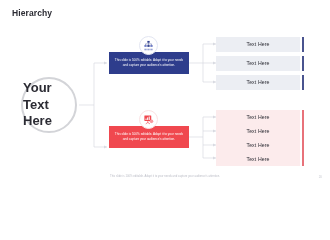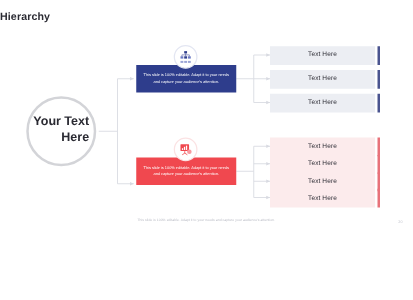--- a/index.html
+++ b/index.html
@@ -17,21 +17,21 @@
   .slide {
     position: relative;
     width: 330px;
     height: 186px;
     background: #ffffff;
   }
 
   
   .slide-title {
     position: absolute;
-    left: 0;
+    left: 12px;
     top: 8px;
     font-size: 8.5px;
     font-weight: bold;
     letter-spacing: 0.1px;
     color: #2b2b33;
   }
 
   
   .hub {
     position: absolute;
@@ -41,24 +41,24 @@
     height: 56px;
     border-radius: 50%;
     border: 2.5px solid #d3d4d8;
     background: #ffffff;
     display: flex;
     align-items: center;
     justify-content: center;
     box-sizing: border-box;
   }
   .hub-text {
-    font-size: 10px;
+    font-size: 13px;
     font-weight: bold;
     line-height: 1.28;
-    text-align: right;
+    text-align: left;
     color: #2b2b33;
     white-space: pre-line;
   }
 
   
   .connectors {
     position: absolute;
     left: 0;
     top: 0;
     width: 330px;

